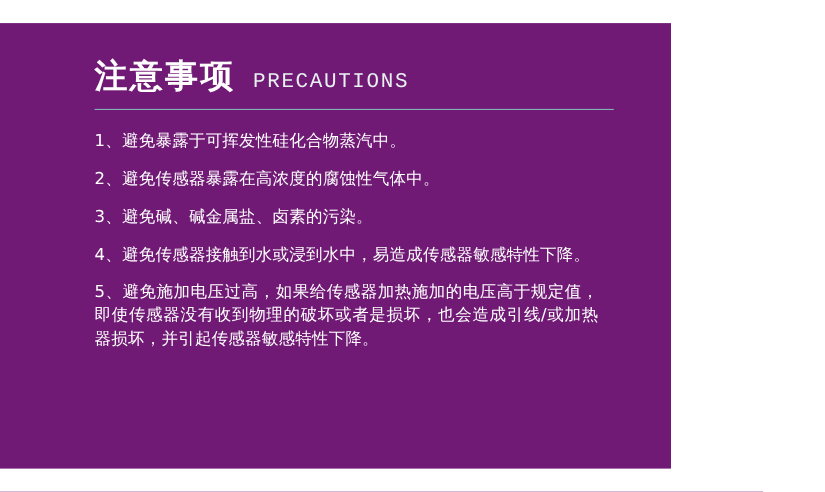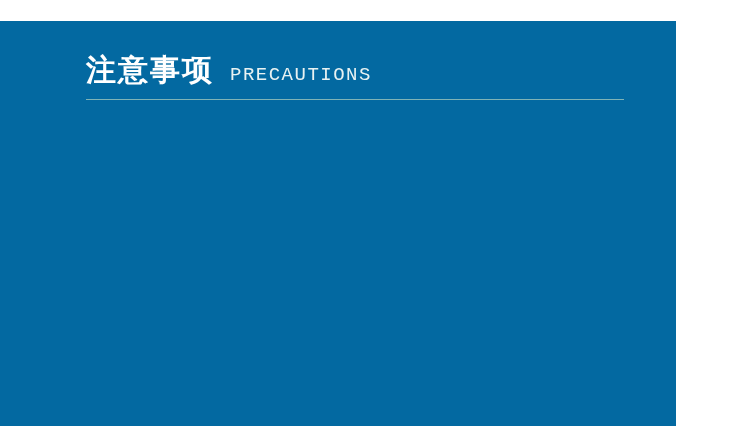--- a/index.html
+++ b/index.html
@@ -10,23 +10,23 @@
     width: 750px;
     height: 447px;
     background: #ffffff;
     font-family: "Liberation Sans", sans-serif;
     overflow: hidden;
   }
   .panel {
     position: absolute;
     left: 0px;
     top: 21px;
-    width: 676px;
+    width: 610px;
     height: 405px;
-    background: #0369a1;
+    background: #701a75;
     box-sizing: border-box;
   }
   .inner {
     position: absolute;
     left: 48px;
     top: 34px;
     right: 48px;
     bottom: 34px;
   }
   .title-row {
@@ -82,15 +82,22 @@
 <div class="panel">
   <div class="inner">
 
     <div class="title-row">
       <div class="title-cn">注意事项</div>
       <div class="title-en">PRECAUTIONS</div>
     </div>
 
     <div class="divider"></div>
 
+    <div class="items">
+      <div class="item">1、避免暴露于可挥发性硅化合物蒸汽中。</div>
+      <div class="item">2、避免传感器暴露在高浓度的腐蚀性气体中。</div>
+      <div class="item">3、避免碱、碱金属盐、卤素的污染。</div>
+      <div class="item">4、避免传感器接触到水或浸到水中，易造成传感器敏感特性下降。</div>
+      <div class="item last">5、避免施加电压过高，如果给传感器加热施加的电压高于规定值，即使传感器没有收到物理的破坏或者是损坏，也会造成引线/或加热器损坏，并引起传感器敏感特性下降。</div>
+    </div>
 
   </div>
 </div>
 
 </body></html>

